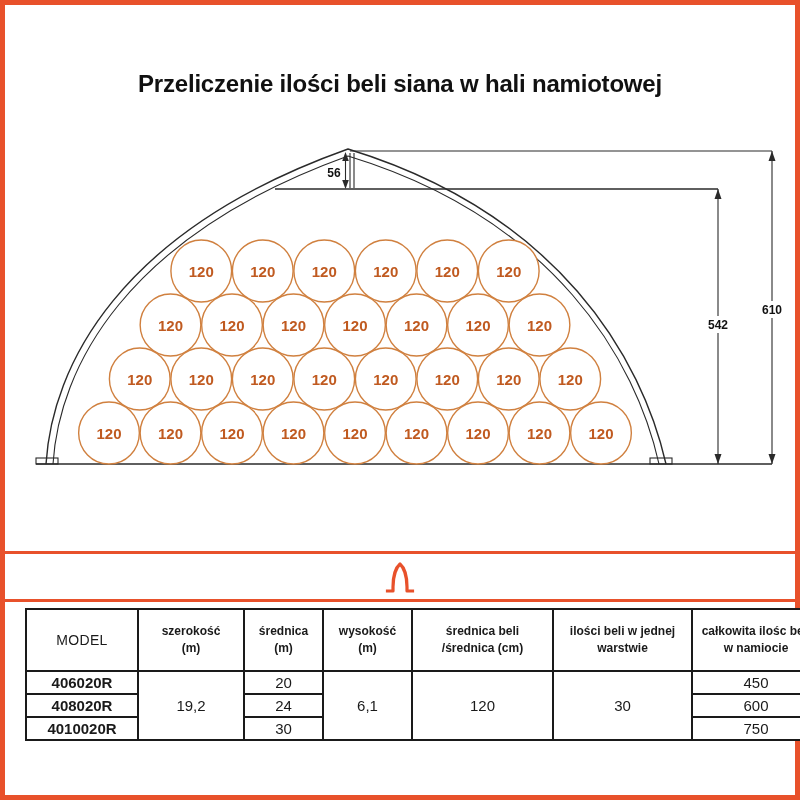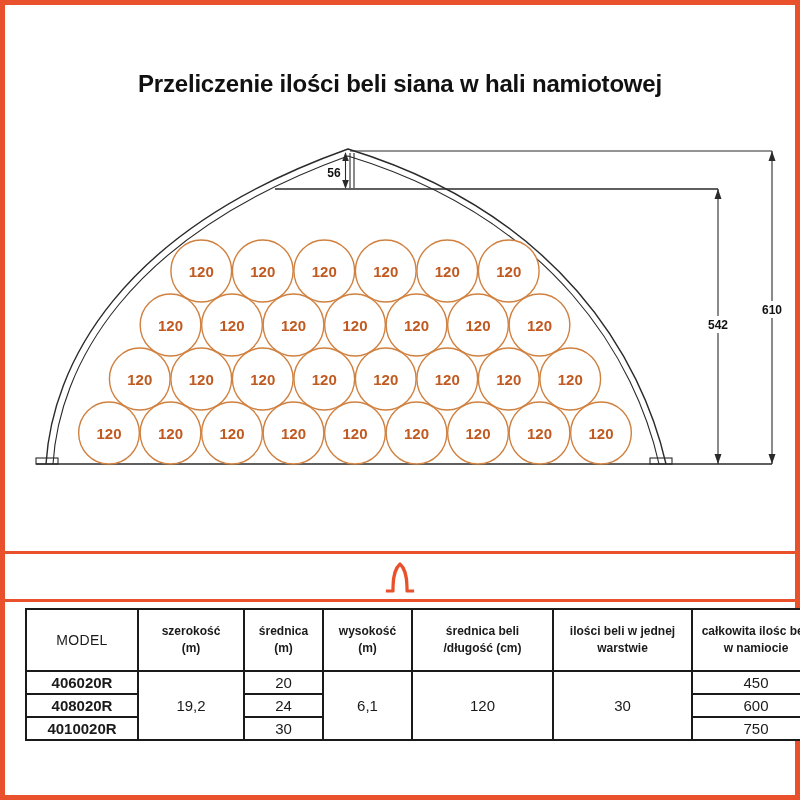--- a/index.html
+++ b/index.html
@@ -190,21 +190,21 @@
       <th style="width:73px">
         <span>średnica</span><br>
         <span>(m)</span>
       </th>
       <th style="width:83px">
         <span>wysokość</span><br>
         <span>(m)</span>
       </th>
       <th style="width:135px">
         <span>średnica beli</span><br>
-        <span>/długość (cm)</span>
+        <span>/średnica (cm)</span>
       </th>
       <th style="width:133px">
         <span>ilości beli w jednej</span><br>
         <span>warstwie</span>
       </th>
       <th style="width:122px">
         <span>całkowita ilośc beli</span><br>
         <span>w namiocie</span>
       </th>
     </tr>

